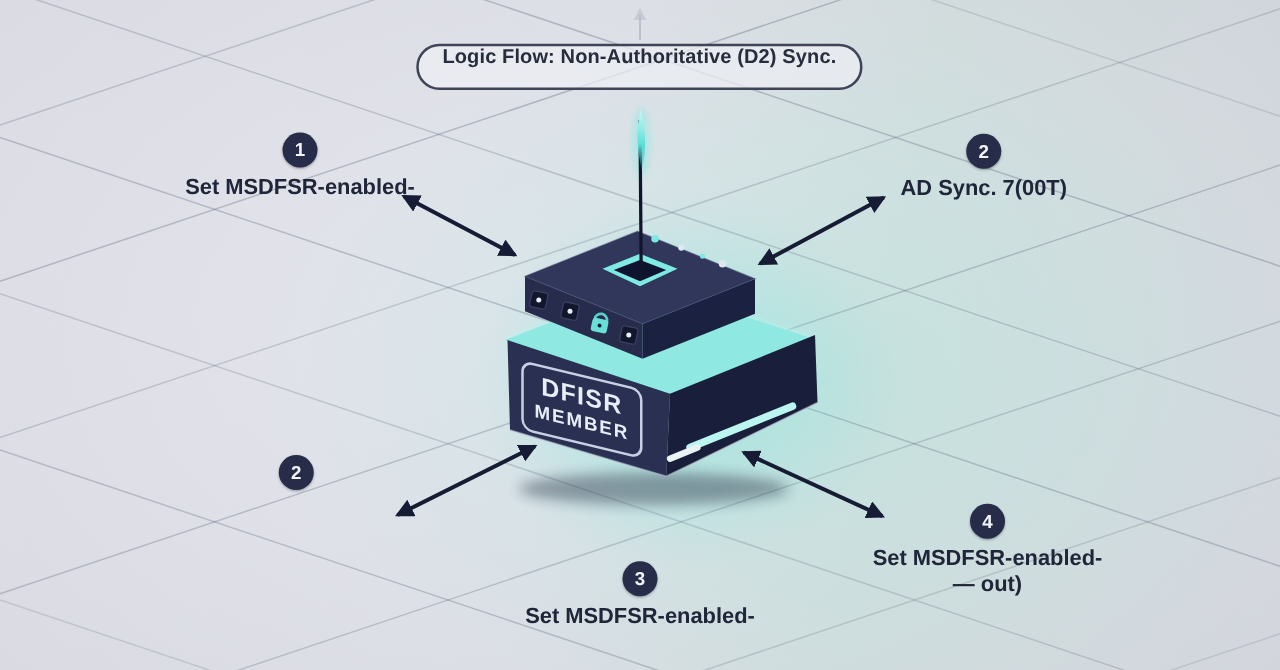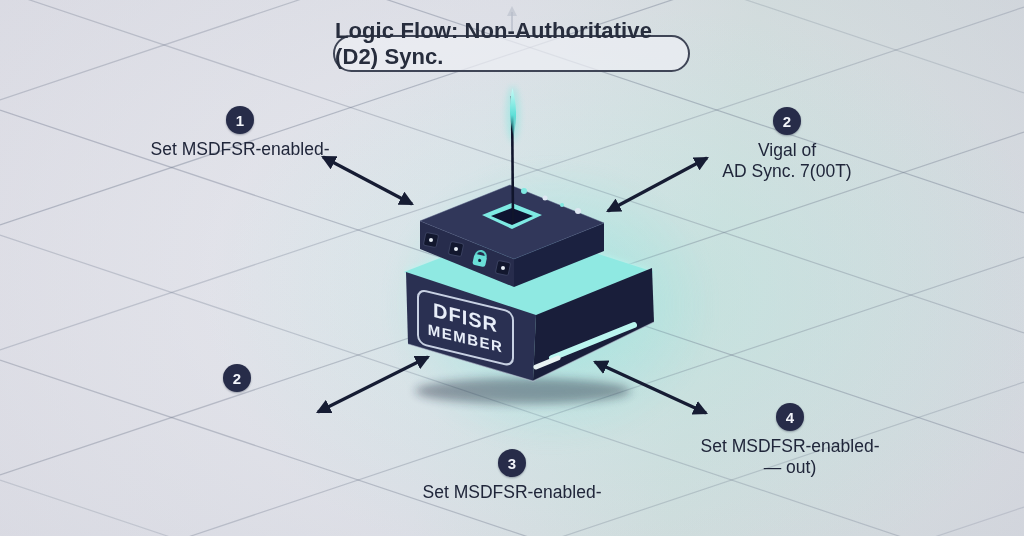--- a/index.html
+++ b/index.html
@@ -21,31 +21,31 @@
   svg{position:absolute;left:0;top:0;}
   .glow{
     position:absolute;left:385px;top:160px;width:330px;height:290px;
     background:radial-gradient(closest-side, rgba(120,230,220,.5), rgba(120,230,220,0));
     filter:blur(6px);pointer-events:none;
   }
   .title-pill{
     position:absolute;left:333px;top:35px;width:357px;height:37px;
     border:2px solid #3f4556;border-radius:20px;
     background:rgba(237,238,244,.72);
-    display:flex;align-items:flex-end;justify-content:center;
-    font-size:22px;font-weight:600;color:#272d3d;letter-spacing:.1px;
+    display:flex;align-items:flex-start;justify-content:center;
+    font-size:16px;font-weight:600;color:#272d3d;letter-spacing:.1px;
   }
   .step{position:absolute;width:280px;text-align:center;}
   .badge{
     width:28px;height:28px;border-radius:50%;background:var(--navy);
     color:#f2f4fa;font-size:15px;font-weight:700;
     display:flex;align-items:center;justify-content:center;margin:0 auto 5px auto;
     box-shadow:0 1px 2px rgba(20,25,50,.35);
   }
-  .lines{font-size:17.5px;line-height:21px;font-weight:400;color:var(--ink);}
+  .lines{font-size:17.5px;line-height:21px;font-weight:700;color:var(--ink);}
   .s-tl{left:100px;top:106px;}
   .s-tr{left:647px;top:107px;}
   .s-bl{left:97px;top:364px;}
   .s-bc{left:372px;top:449px;}
   .s-br{left:650px;top:403px;}
   .device-label{
     position:absolute;left:417px;top:288px;width:97px;
     padding:5px 2px 7px 2px;
     border:2px solid rgba(214,224,240,.92);border-radius:9px;
     transform:skewY(13.5deg);transform-origin:0 0;
@@ -183,21 +183,20 @@
   <div class="step s-tl">
     <div class="badge">1</div>
     <div class="lines">
       <div>Set MSDFSR-enabled-</div>
     </div>
   </div>
 
   <div class="step s-tr">
     <div class="badge">2</div>
     <div class="lines">
-      <div>Vigal of</div>
       <div>AD Sync. 7(00T)</div>
     </div>
   </div>
 
   <div class="step s-bl">
     <div class="badge">2</div>
   </div>
 
   <div class="step s-bc">
     <div class="badge">3</div>

